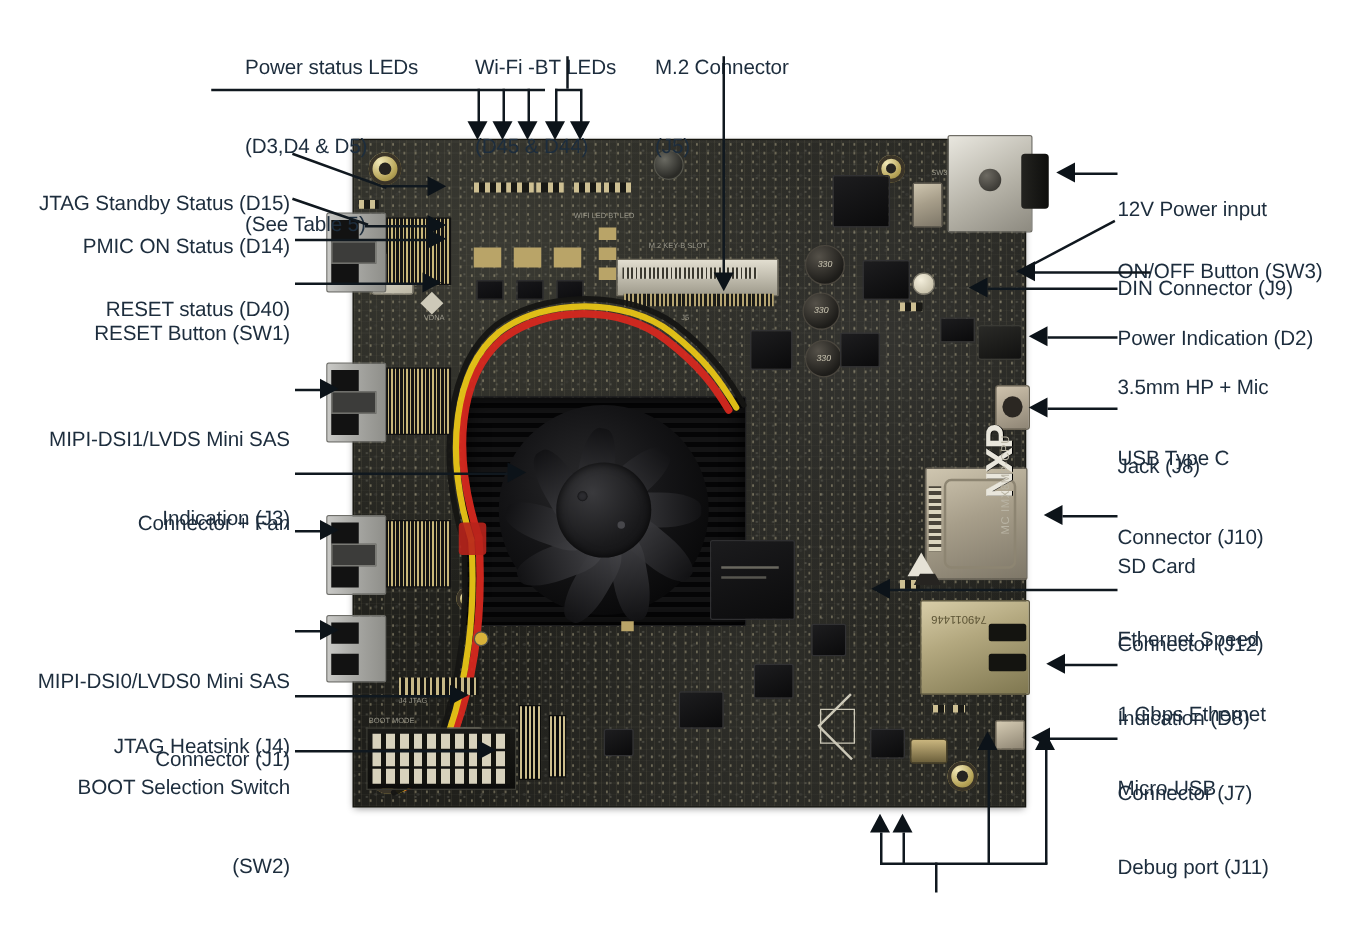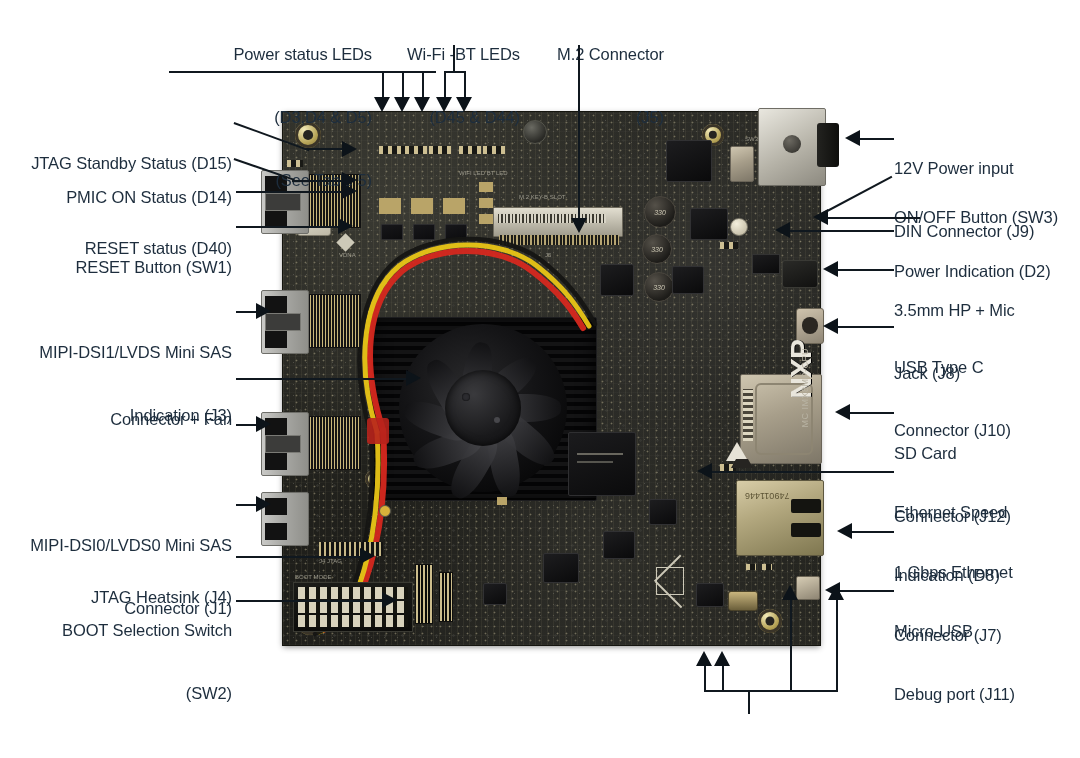--- a/index.html
+++ b/index.html
@@ -5,21 +5,21 @@
   html,body{margin:0;padding:0;background:#ffffff;}
   body{width:1080px;height:758px;overflow:hidden;
        font-family:"Liberation Sans","DejaVu Sans",sans-serif;color:#1b2b3a;}
   #stage{position:relative;width:1080px;height:758px;background:#fff;}
 
   
   .lbl{position:absolute;font-size:16.5px;line-height:21px;color:#1d2d3d;
        white-space:pre;font-weight:400;letter-spacing:-0.1px;}
   .lbl.r{text-align:right;}
   .lbl.l{text-align:left;}
-  .lbl.c{text-align:right;}
+  .lbl.c{text-align:left;}
 
   
   .ln{position:absolute;background:#10181f;}
   .lnh{height:1.6px;}
   .lnv{width:1.6px;}
   .diag{position:absolute;height:1.6px;background:#10181f;transform-origin:0 50%;}
 
   
   .ar{position:absolute;width:0;height:0;}
   .ar-r{border-top:8px solid transparent;border-bottom:8px solid transparent;border-left:15px solid #0c1319;}

